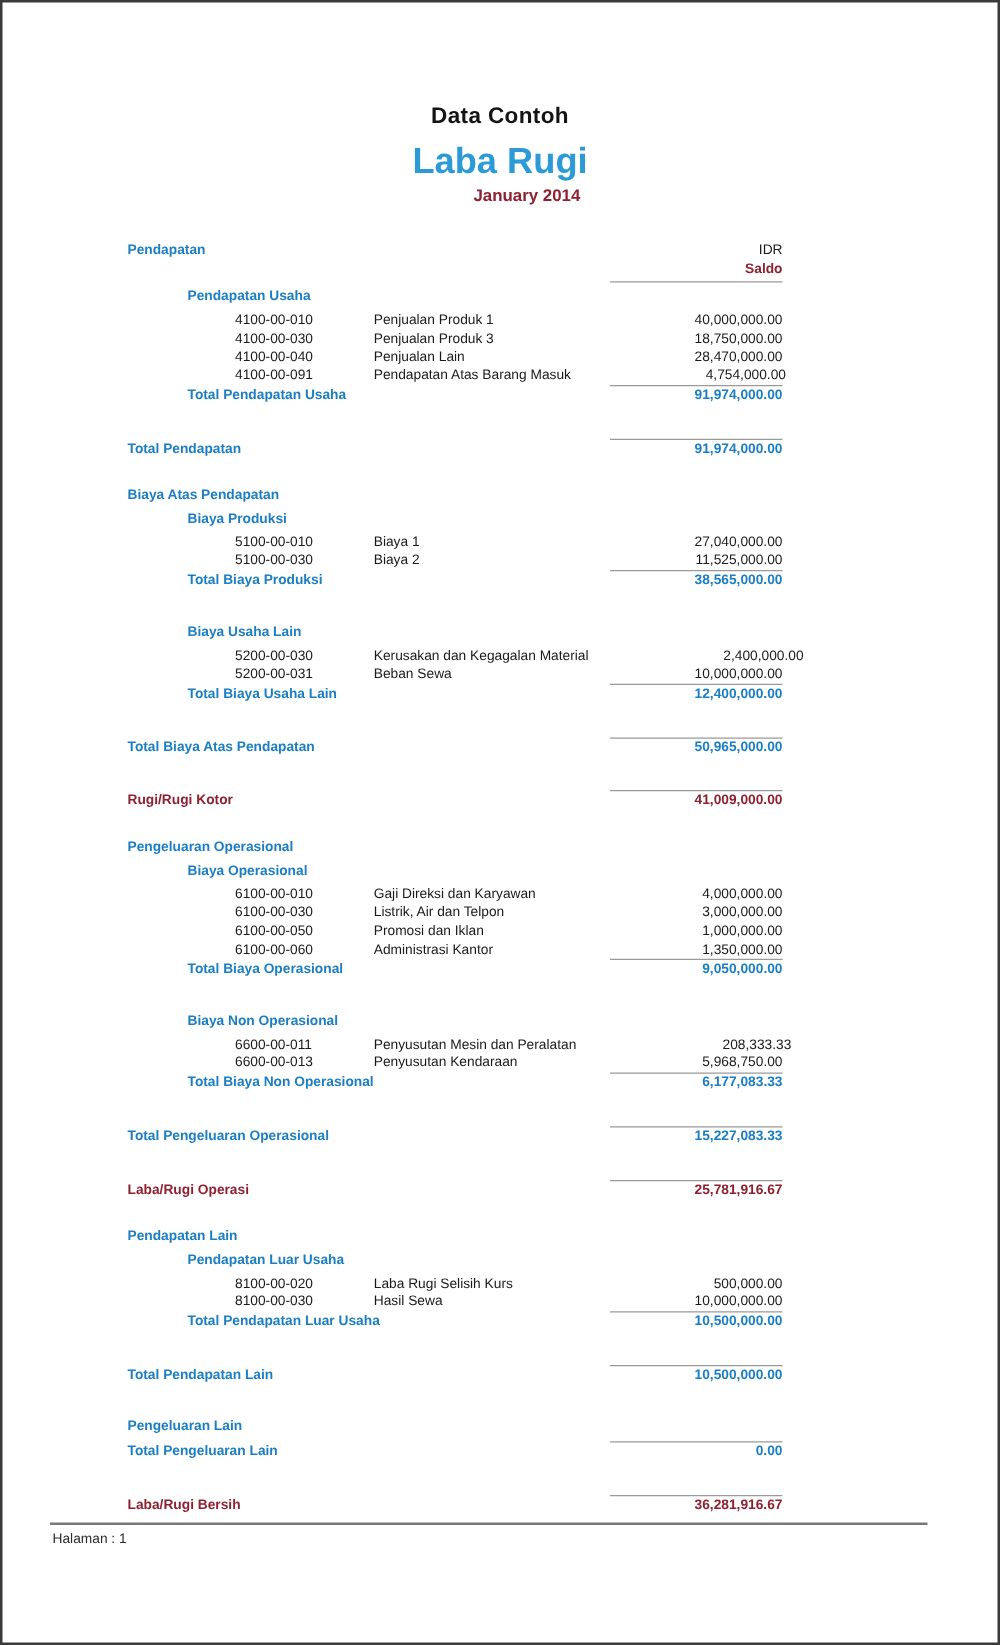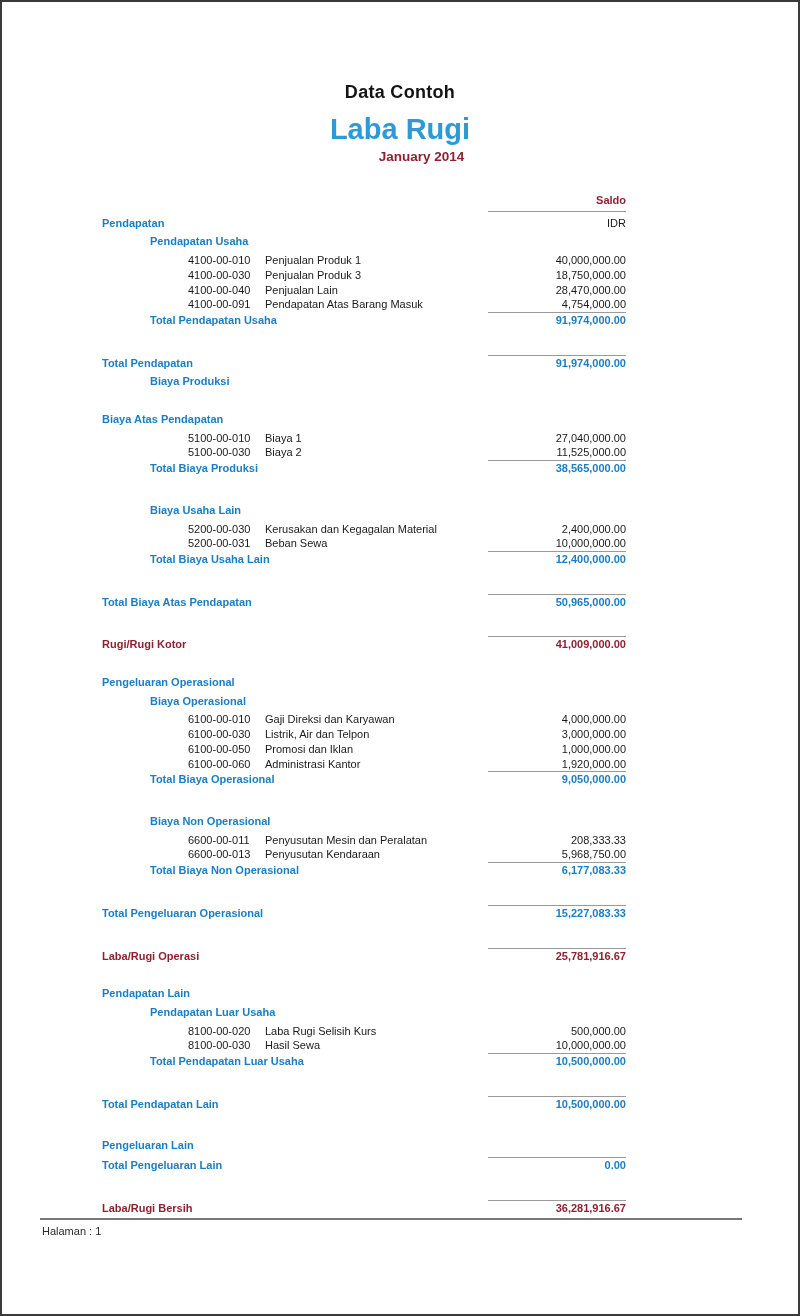--- a/index.html
+++ b/index.html
@@ -35,21 +35,21 @@
   .gap-xs { margin-top: 4px; }
   .gap-sm { margin-top: 27px; }
   .gap-lg { margin-top: 23px; }
   .row.colhead .amt {
     color: var(--maroon); font-weight: bold;
     border-bottom: 1px solid var(--rule); padding-bottom: 3px;
   }
   .row.h1 .lbl, .row.h2 .lbl { color: var(--blue); font-weight: bold; }
   .row.h1 .amt { color: var(--text); font-weight: normal; }
   .row.h2, .row.subtotal { padding-left: 48px; }
-  .row.acct { padding-left: 86px; }
+  .row.acct { padding-left: 86px; gap: 34px; }
   .row.acct .code { flex: 0 0 77px; white-space: nowrap; }
   .row.acct .name { flex: 1 1 auto; white-space: nowrap; }
   .row.subtotal .lbl, .row.subtotal .amt,
   .row.total .lbl,    .row.total .amt { color: var(--blue); font-weight: bold; }
   .row.net .lbl, .row.net .amt { color: var(--maroon); font-weight: bold; }
   .row.rule .amt { border-top: 1px solid var(--rule); }
   
   .report-footer { position: absolute; left: 38px; top: 1216px; width: 702px; }
   .footer-rule { height: 2px; background: var(--footer-rule); }
   .footer-text { font-size: 11px; color: #2b2b2b; margin-top: 5px; padding-left: 2px; }
@@ -59,28 +59,28 @@
 
 <div class="page">
 
   <div class="report-header">
     <div class="company">Data Contoh</div>
     <div class="title">Laba Rugi</div>
     <div class="period">January 2014</div>
   </div>
 
   <div class="report-body" id="report-body">
+      <div class="row h1 gap-xs">
+        <span class="lbl">Pendapatan</span>
+        <span class="amt">IDR</span>
+      </div>
       <div class="row colhead gap-none">
         <span class="lbl"></span>
         <span class="amt">Saldo</span>
       </div>
-      <div class="row h1 gap-xs">
-        <span class="lbl">Pendapatan</span>
-        <span class="amt">IDR</span>
-      </div>
       <div class="row h2 gap-xs">
         <span class="lbl">Pendapatan Usaha</span>
       </div>
       <div class="row acct gap-xs">
         <span class="code">4100-00-010</span>
         <span class="name">Penjualan Produk 1</span>
         <span class="amt">40,000,000.00</span>
       </div>
       <div class="row acct gap-none">
         <span class="code">4100-00-030</span>
@@ -98,25 +98,25 @@
         <span class="amt">4,754,000.00</span>
       </div>
       <div class="row subtotal gap-none rule">
         <span class="lbl">Total Pendapatan Usaha</span>
         <span class="amt">91,974,000.00</span>
       </div>
       <div class="row total gap-sm rule">
         <span class="lbl">Total Pendapatan</span>
         <span class="amt">91,974,000.00</span>
       </div>
-      <div class="row h2 gap-xs">
-        <span class="lbl">Biaya Produksi</span>
-      </div>
       <div class="row h1 gap-lg">
         <span class="lbl">Biaya Atas Pendapatan</span>
+      </div>
+      <div class="row h2 gap-xs">
+        <span class="lbl">Biaya Produksi</span>
       </div>
       <div class="row acct gap-xs">
         <span class="code">5100-00-010</span>
         <span class="name">Biaya 1</span>
         <span class="amt">27,040,000.00</span>
       </div>
       <div class="row acct gap-none">
         <span class="code">5100-00-030</span>
         <span class="name">Biaya 2</span>
         <span class="amt">11,525,000.00</span>
@@ -167,21 +167,21 @@
         <span class="amt">3,000,000.00</span>
       </div>
       <div class="row acct gap-none">
         <span class="code">6100-00-050</span>
         <span class="name">Promosi dan Iklan</span>
         <span class="amt">1,000,000.00</span>
       </div>
       <div class="row acct gap-none">
         <span class="code">6100-00-060</span>
         <span class="name">Administrasi Kantor</span>
-        <span class="amt">1,920,000.00</span>
+        <span class="amt">1,350,000.00</span>
       </div>
       <div class="row subtotal gap-none rule">
         <span class="lbl">Total Biaya Operasional</span>
         <span class="amt">9,050,000.00</span>
       </div>
       <div class="row h2 gap-sm">
         <span class="lbl">Biaya Non Operasional</span>
       </div>
       <div class="row acct gap-xs">
         <span class="code">6600-00-011</span>

